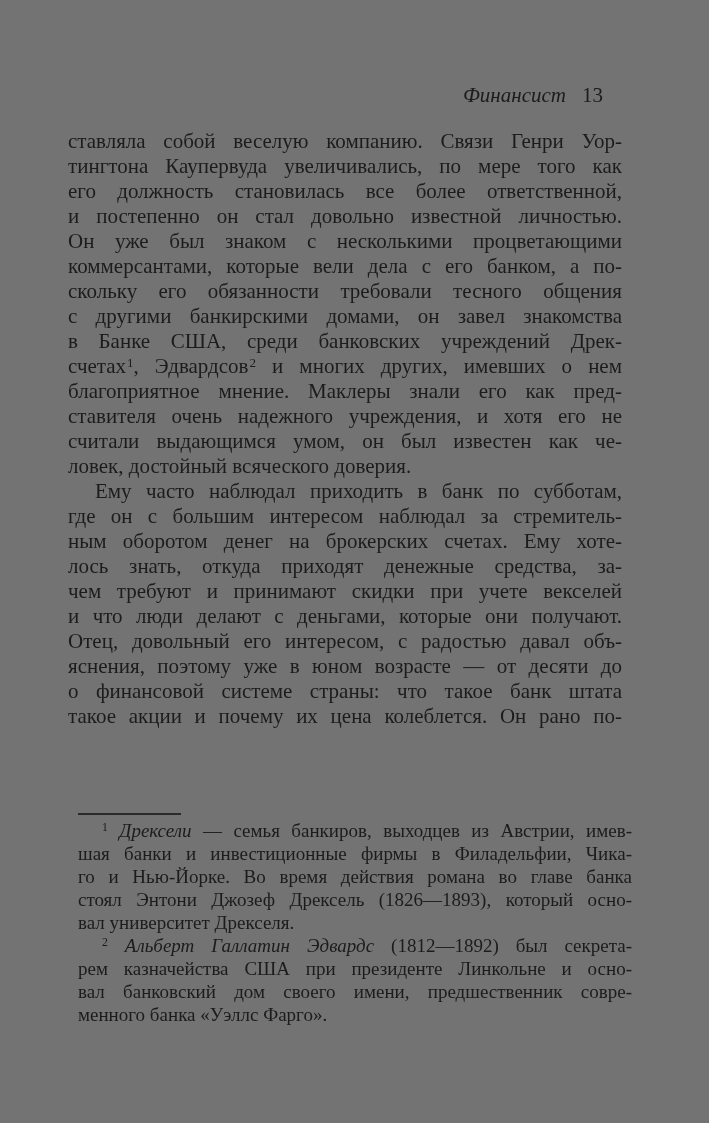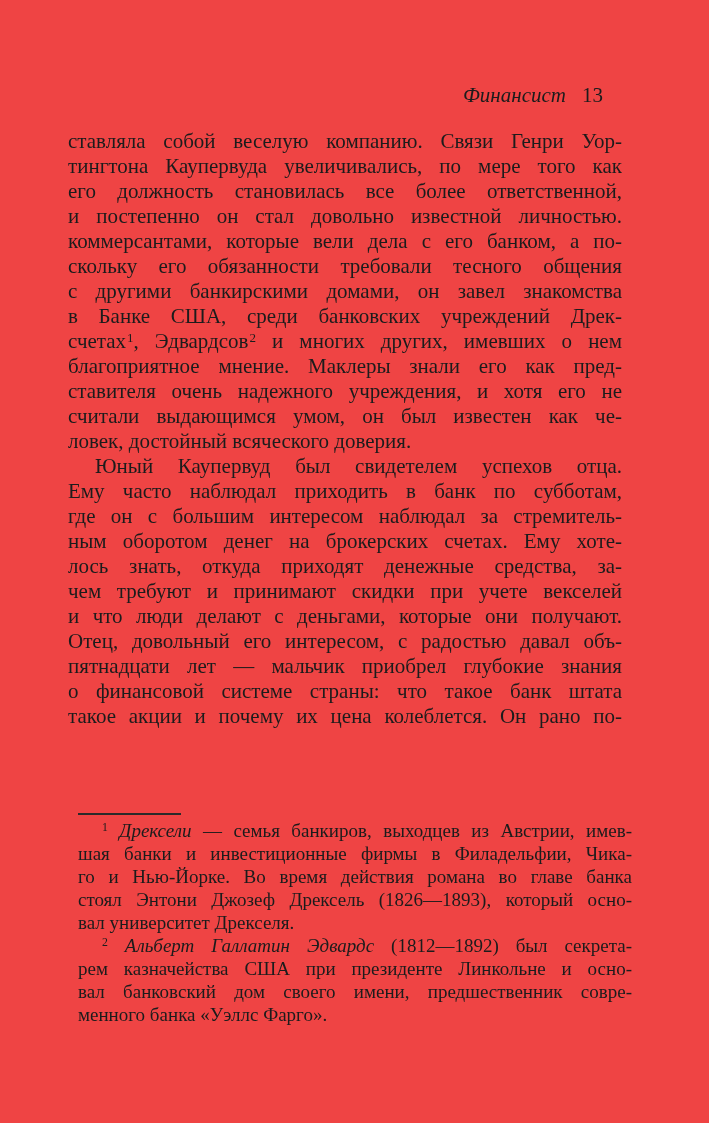--- a/index.html
+++ b/index.html
@@ -6,21 +6,21 @@
   html, body { width: 709px; height: 1123px; }
   body {
     background: #fdfdfc;
     font-family: "Liberation Serif", serif;
     color: #1c1c1c;
   }
   .page {
     position: relative;
     width: 709px;
     height: 1123px;
-    background: #ef4444;
+    background: #737373;
     overflow: hidden;
   }
   .running-head {
     position: absolute;
     top: 84px;
     left: 78px;
     width: 554px;
     padding-right: 29px;
     text-align: right;
     font-size: 21px;
@@ -87,40 +87,40 @@
   <div class="running-head">
     <span class="rh-title">Финансист</span><span class="rh-page">13</span>
   </div>
 
   <div class="body-text">
     <div class="para">
         <div class="tline">ставляла собой веселую компанию. Связи Генри Уор-</div>
         <div class="tline">тингтона Каупервуда увеличивались, по мере того как</div>
         <div class="tline">его должность становилась все более ответственной,</div>
         <div class="tline">и постепенно он стал довольно известной личностью.</div>
+        <div class="tline">Он уже был знаком с несколькими процветающими</div>
         <div class="tline">коммерсантами, которые вели дела с его банком, а по-</div>
         <div class="tline">скольку его обязанности требовали тесного общения</div>
         <div class="tline">с другими банкирскими домами, он завел знакомства</div>
         <div class="tline">в Банке США, среди банковских учреждений Дрек-</div>
         <div class="tline"><span>счетах</span><span class="sup">1</span><span>, Эдвардсов</span><span class="sup">2</span><span> и многих других, имевших о нем</span></div>
         <div class="tline">благоприятное мнение. Маклеры знали его как пред-</div>
         <div class="tline">ставителя очень надежного учреждения, и хотя его не</div>
         <div class="tline">считали выдающимся умом, он был известен как че-</div>
         <div class="tline endline">ловек, достойный всяческого доверия.</div>
       </div>
     <div class="para indent">
-        <div class="tline">Юный Каупервуд был свидетелем успехов отца.</div>
         <div class="tline">Ему часто наблюдал приходить в банк по субботам,</div>
         <div class="tline">где он с большим интересом наблюдал за стремитель-</div>
         <div class="tline">ным оборотом денег на брокерских счетах. Ему хоте-</div>
         <div class="tline">лось знать, откуда приходят денежные средства, за-</div>
         <div class="tline">чем требуют и принимают скидки при учете векселей</div>
         <div class="tline">и что люди делают с деньгами, которые они получают.</div>
         <div class="tline">Отец, довольный его интересом, с радостью давал объ-</div>
-        <div class="tline">пятнадцати лет — мальчик приобрел глубокие знания</div>
+        <div class="tline">яснения, поэтому уже в юном возрасте — от десяти до</div>
         <div class="tline">о финансовой системе страны: что такое банк штата</div>
         <div class="tline">такое акции и почему их цена колеблется. Он рано по-</div>
       </div>
   </div>
 
   <div class="footnotes">
     <div class="fn-rule"></div>
     <div class="para fn">
         <div class="tline"><span class="sup">1</span><span> </span><span class="it">Дрексели</span><span> — семья банкиров, выходцев из Австрии, имев-</span></div>
         <div class="tline">шая банки и инвестиционные фирмы в Филадельфии, Чика-</div>

